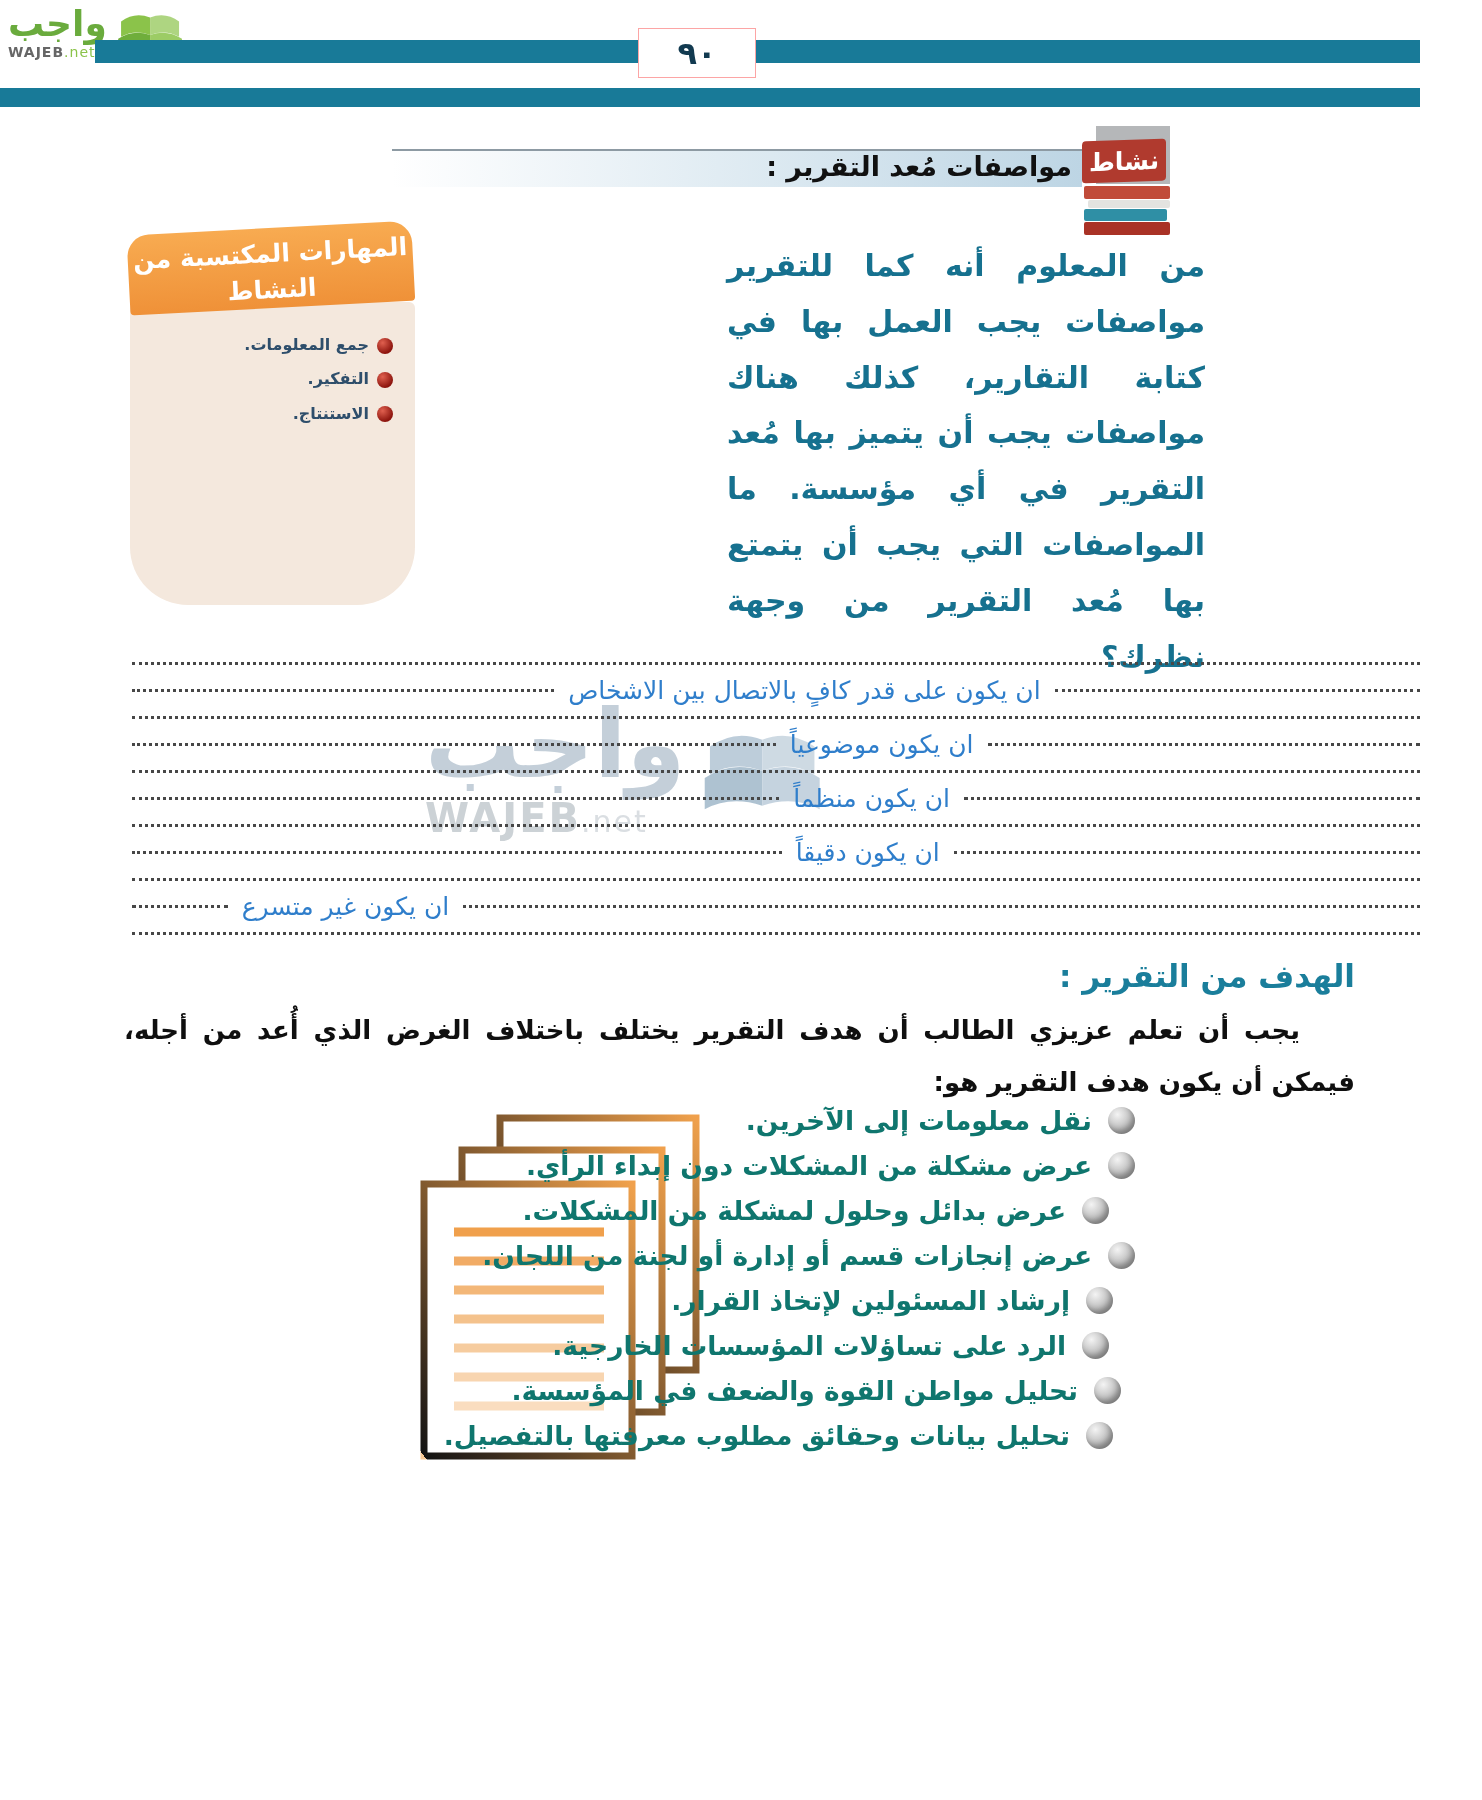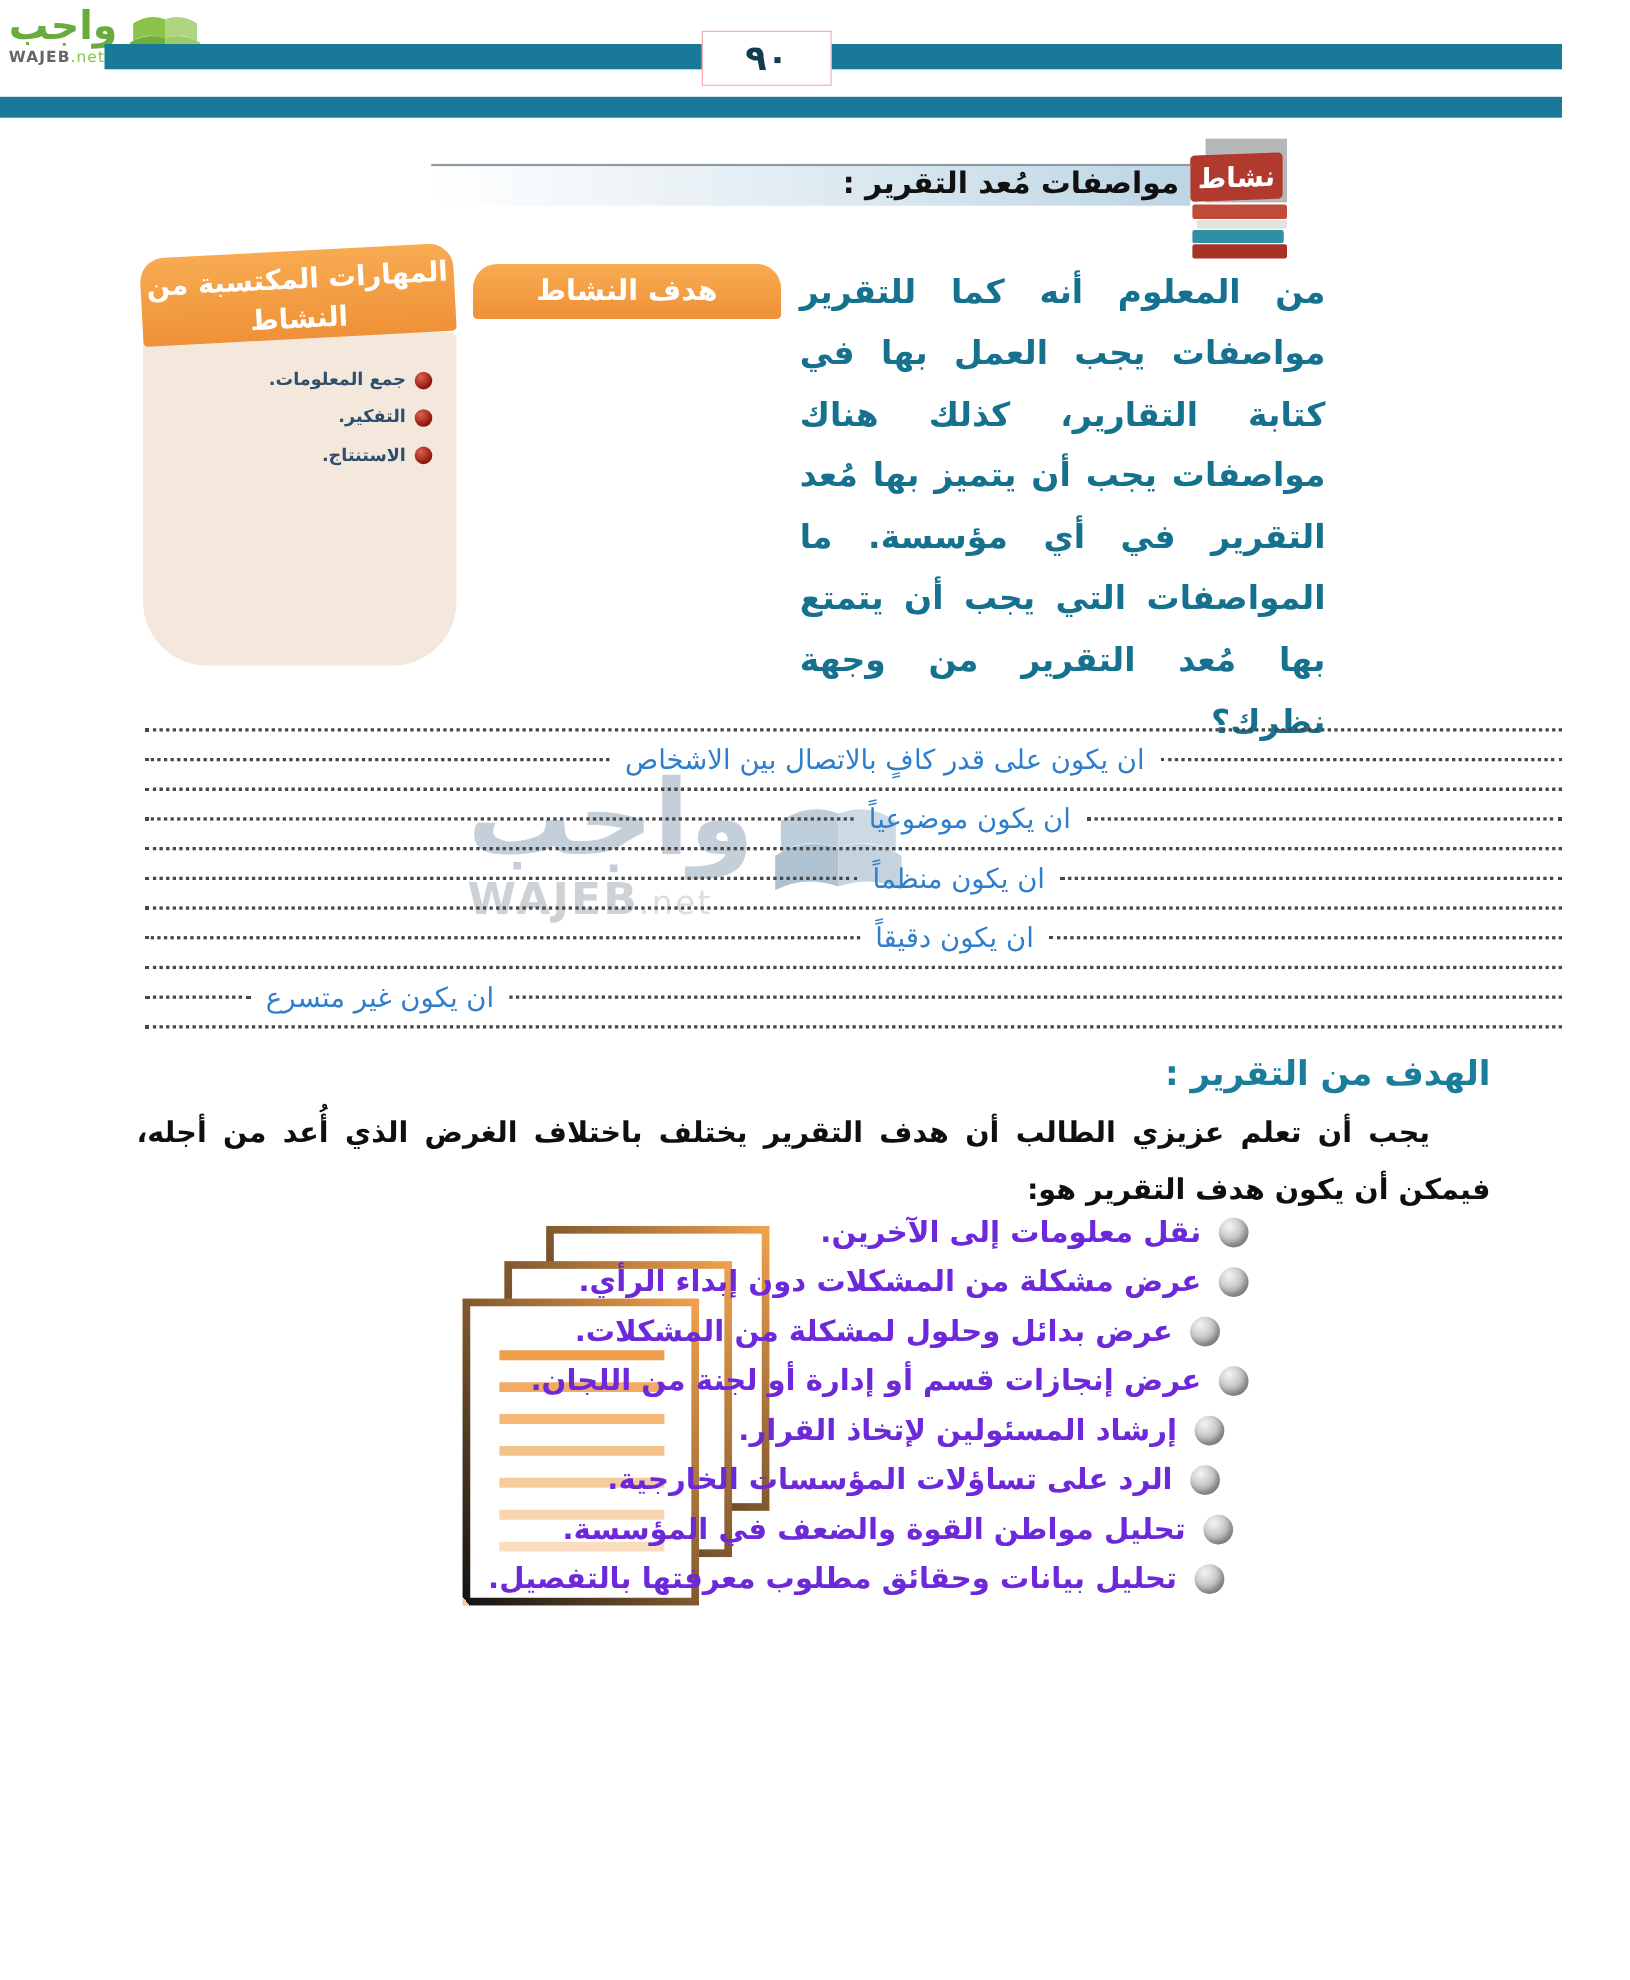--- a/index.html
+++ b/index.html
@@ -82,21 +82,21 @@
   .sec-intro { position:absolute; right:127px; left:124px; top:1004px; font-size:26px; font-weight:bold;
     color:#0f0f0f; line-height:2.0; text-align:justify; text-indent:55px; }
 
   .docs-art { position:absolute; left:412px; top:1112px; width:300px; height:350px; z-index:1; opacity:0.92; }
 
   .goal-list { position:absolute; right:347px; top:1098px; z-index:4; }
   .li-row { display:flex; align-items:center; height:45px; }
   .sphere { width:27px; height:27px; border-radius:50%; flex:none; margin-left:16px;
     background:radial-gradient(circle at 35% 28%, #f4f4f4, #bcbcbc 55%, #8f8f8f);
     box-shadow:inset -3px -4px 5px rgba(0,0,0,0.25); }
-  .li-text { font-size:26.5px; font-weight:bold; color:#6d28d9; white-space:nowrap; }
+  .li-text { font-size:26.5px; font-weight:bold; color:#0f766e; white-space:nowrap; }
 </style>
 </head>
 <body>
 
 <div class="page">
 
   <div class="logo">
     <div class="logo-text">
       <div class="logo-ar">واجب</div>
       <div class="logo-en"><span>WAJEB</span><span class="net">.net</span></div>
@@ -124,21 +124,20 @@
         <div class="bs3"></div>
         <div class="bs4"></div>
     </div>
   </div>
 
   <div class="title-strip">
     <div class="t">مواصفات مُعد التقرير :</div>
   </div>
 
   <div class="abox goal-box">
-    <div class="abox-head">هدف النشاط</div>
   </div>
 
   <div class="abox skills-box">
     <div class="abox-head">المهارات المكتسبة من النشاط</div>
     <div class="abox-body">
       <div class="box-item"><span class="red-bullet"></span><span>جمع المعلومات.</span></div>
       <div class="box-item"><span class="red-bullet"></span><span>التفكير.</span></div>
       <div class="box-item"><span class="red-bullet"></span><span>الاستنتاج.</span></div>
     </div>
   </div>

